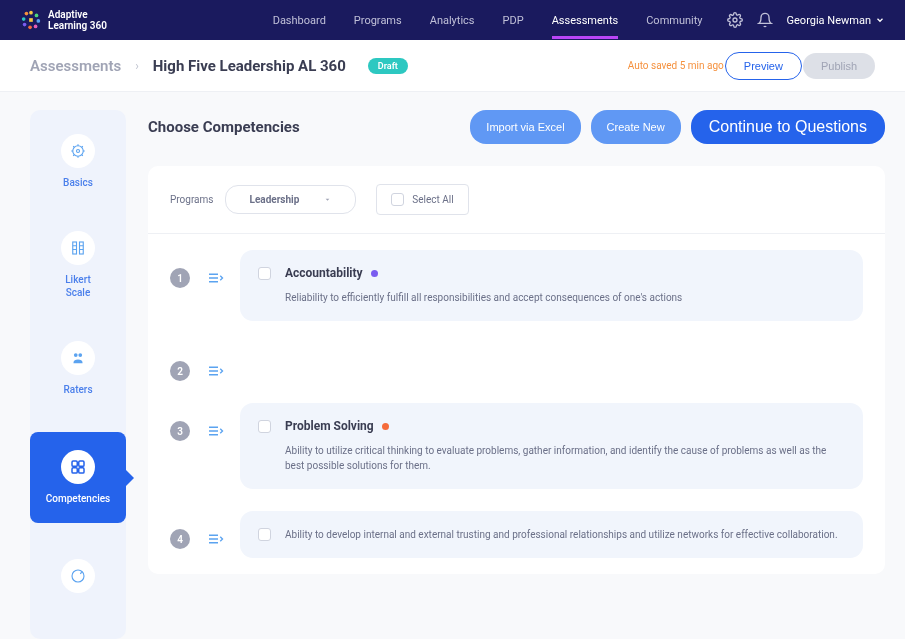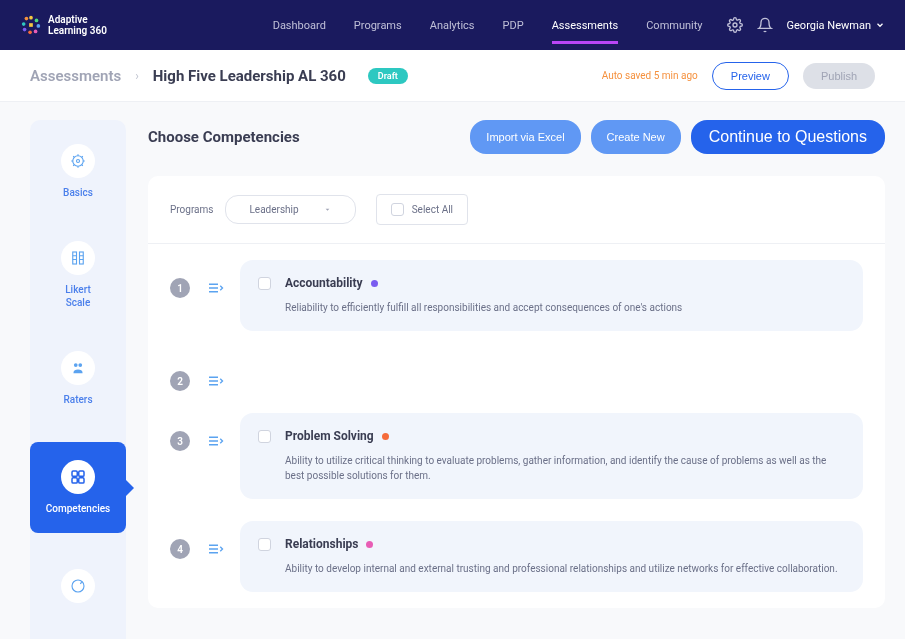--- a/index.html
+++ b/index.html
@@ -1,38 +1,38 @@
 <!DOCTYPE html>
 <html><head>
   <meta charset="utf-8">
   <style>
     * { box-sizing: border-box; margin: 0; padding: 0; }
     body { font-family: -apple-system, BlinkMacSystemFont, "Segoe UI", Roboto, sans-serif; background: #f8f9fb; width: 905px; height: 639px; overflow: hidden; }
     
-    .topbar { background: #1a1a5e; height: 50px; display: flex; align-items: center; padding: 0 20px; }
+    .topbar { background: #1a1a5e; height: 40px; display: flex; align-items: center; padding: 0 20px; }
     .logo { display: flex; align-items: center; gap: 6px; }
     .logo-text { color: #fff; font-size: 10px; font-weight: 600; line-height: 1.1; }
     .logo-icon { width: 22px; height: 22px; }
     
     .nav { display: flex; gap: 28px; margin-left: auto; margin-right: 24px; }
     .nav-item { color: #c0c0d8; font-size: 11px; cursor: pointer; padding: 12px 0; position: relative; }
     .nav-item.active { color: #fff; }
     .nav-item.active::after { content: ''; position: absolute; bottom: 0; left: 0; right: 0; height: 3px; background: #b945f7; }
     
     .top-right { display: flex; align-items: center; gap: 14px; }
     .top-icon { color: #c0c0d8; cursor: pointer; }
     .user-name { color: #fff; font-size: 11px; display: flex; align-items: center; gap: 4px; cursor: pointer; }
     
     .subbar { background: #fff; height: 52px; display: flex; align-items: center; padding: 0 30px; border-bottom: 1px solid #eef0f4; }
     .breadcrumb { display: flex; align-items: center; gap: 14px; }
     .bc-root { color: #a0a4b5; font-size: 15px; font-weight: 600; }
     .bc-sep { color: #c0c4d0; font-size: 12px; }
     .bc-title { color: #3a3d52; font-size: 15px; font-weight: 700; }
     .badge-draft { background: #2dc8c1; color: #fff; font-size: 9px; font-weight: 600; padding: 3px 10px; border-radius: 10px; margin-left: 8px; }
-    .subbar-right { margin-left: auto; display: flex; align-items: center; gap: 14px; }
+    .subbar-right { margin-left: auto; display: flex; align-items: center; gap: 1px; }
     .autosave { color: #f5913e; font-size: 10px; }
     .btn-preview { background: #fff; border: 1px solid #2563eb; color: #2563eb; font-size: 11px; padding: 7px 18px; border-radius: 16px; cursor: pointer; font-weight: 500; }
     .btn-publish { background: #dde0e7; border: none; color: #a0a4b5; font-size: 11px; padding: 7px 18px; border-radius: 16px; cursor: not-allowed; font-weight: 500; }
     
     .content { display: flex; padding: 18px 12px 0 30px; gap: 22px; height: calc(639px - 92px); }
     
     .sidebar { width: 96px; background: #eff3fc; border-radius: 10px; padding: 18px 0; display: flex; flex-direction: column; align-items: center; gap: 30px; position: relative; }
     .side-item { display: flex; flex-direction: column; align-items: center; gap: 8px; cursor: pointer; width: 100%; padding: 6px 0; position: relative; }
     .side-item.active { background: #2563eb; border-radius: 8px; margin: 0 0; width: 96px; padding: 18px 0; }
     .side-item.active::after { content: ''; position: absolute; right: -8px; top: 50%; transform: translateY(-50%); border-left: 8px solid #2563eb; border-top: 8px solid transparent; border-bottom: 8px solid transparent; }
@@ -44,21 +44,21 @@
     .main { flex: 1; overflow-y: auto; padding-right: 8px; }
     .main-header { display: flex; align-items: center; justify-content: space-between; margin-bottom: 22px; }
     .main-title { font-size: 15px; font-weight: 700; color: #3a3d52; }
     .main-actions { display: flex; gap: 10px; }
     .btn-light { background: #6098f4; color: #fff; border: none; font-size: 11px; padding: 8px 16px; border-radius: 16px; cursor: pointer; font-weight: 500; }
     .btn-primary { background: #2563eb; color: #fff; border: none; font-size: 16px; padding: 8px 18px; border-radius: 16px; cursor: pointer; font-weight: 500; }
     
     .panel { background: #fff; border-radius: 10px; padding: 0; }
     .filters { display: flex; align-items: center; gap: 12px; padding: 18px 22px; border-bottom: 1px solid #eef0f4; }
     .filter-label { font-size: 10px; color: #6b7088; }
-    .dropdown { border: 1px solid #e0e3eb; background: #fff; padding: 8px 23px; border-radius: 13px; font-size: 10px; color: #6b7088; display: flex; align-items: center; gap: 24px; cursor: pointer; }
+    .dropdown { border: 1px solid #e0e3eb; background: #fff; padding: 8px 23px; border-radius: 13px; font-size: 10px; color: #6b7088; display: flex; align-items: center; gap: 24px; cursor: pointer; font-weight: bold; }
     .select-all { border: 1px solid #e0e3eb; background: #fff; padding: 8px 14px; border-radius: 4px; font-size: 10px; color: #6b7088; display: flex; align-items: center; gap: 8px; cursor: pointer; margin-left: 8px; }
     .chk { width: 13px; height: 13px; border: 1.5px solid #d0d4df; border-radius: 3px; background: #fff; }
     
     .list { padding: 16px 22px; display: flex; flex-direction: column; gap: 22px; }
     .row { display: flex; align-items: flex-start; gap: 16px; }
     .row-num { width: 20px; height: 20px; background: #a0a4b5; color: #fff; border-radius: 50%; display: flex; align-items: center; justify-content: center; font-size: 10px; font-weight: 600; flex-shrink: 0; margin-top: 18px; }
     .row-drag { width: 18px; height: 14px; flex-shrink: 0; margin-top: 21px; cursor: grab; }
     .card { flex: 1; background: #f1f5fc; border-radius: 13px; padding: 16px 18px; display: flex; gap: 14px; }
     .card-body { flex: 1; }
     .card-title { font-size: 12px; font-weight: 700; color: #3a3d52; display: flex; align-items: center; gap: 8px; margin-bottom: 10px; }
@@ -243,21 +243,20 @@
           </div>
           <div class="row">
     <div class="row-num">4</div>
     <svg class="row-drag" viewBox="0 0 24 18" fill="none" stroke="#5ba3f0" stroke-width="1.8">
               <path d="M4 4h12M4 9h12M4 14h12"></path>
               <path d="M19 6l3 3-3 3" stroke-width="1.8"></path>
             </svg>
     <div class="card">
       <span class="chk" style="margin-top:1px"></span>
       <div class="card-body">
-        <div class="card-title">Relationships<span class="dot" style="background:#e85db5"></span></div>
         <div class="card-desc">Ability to develop internal and external trusting and professional relationships and utilize networks for effective collaboration.</div>
       </div>
     </div>
           </div>
         </div>
     </div>
   </div>
 </div>
 
 </body></html>

